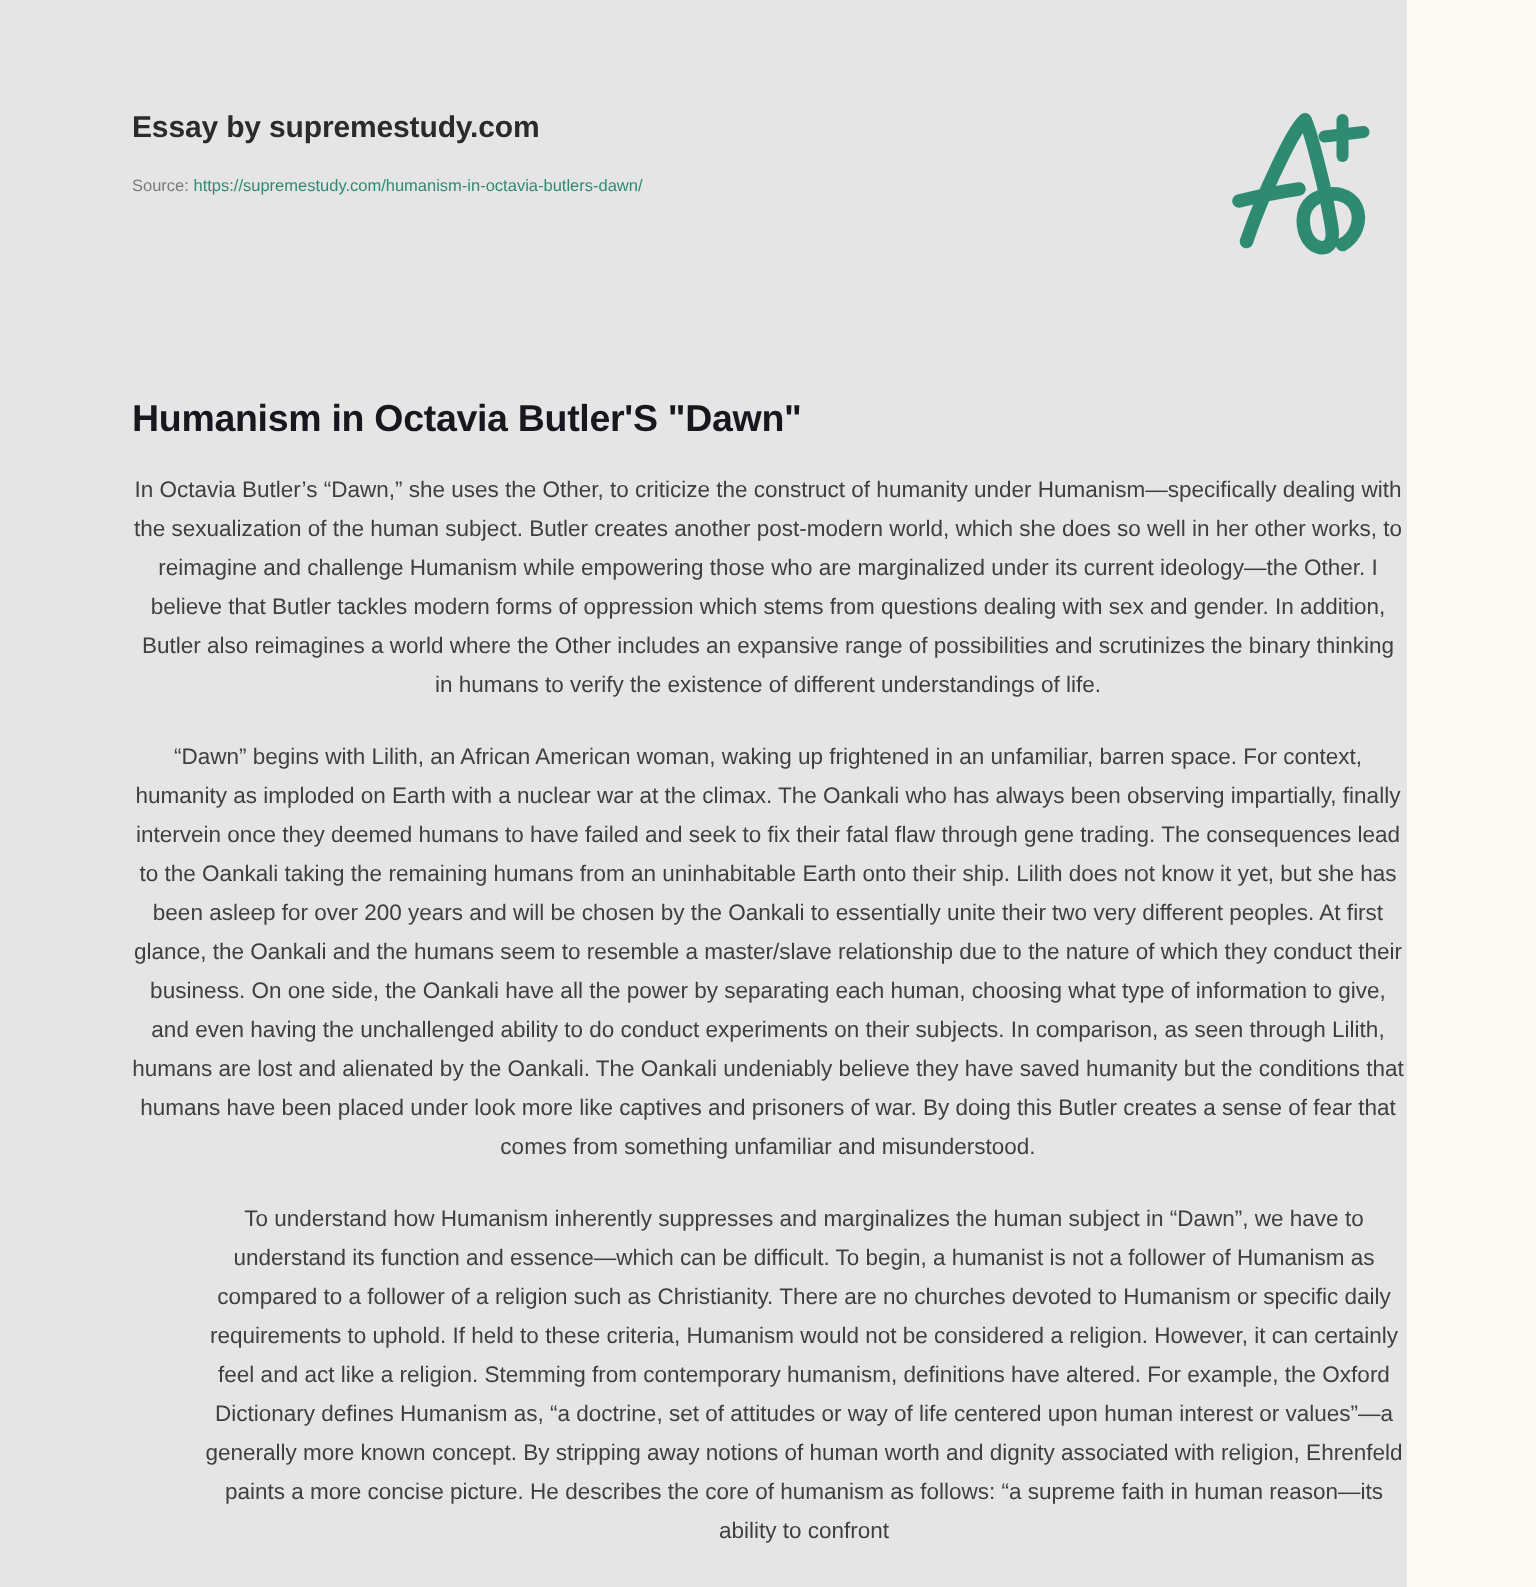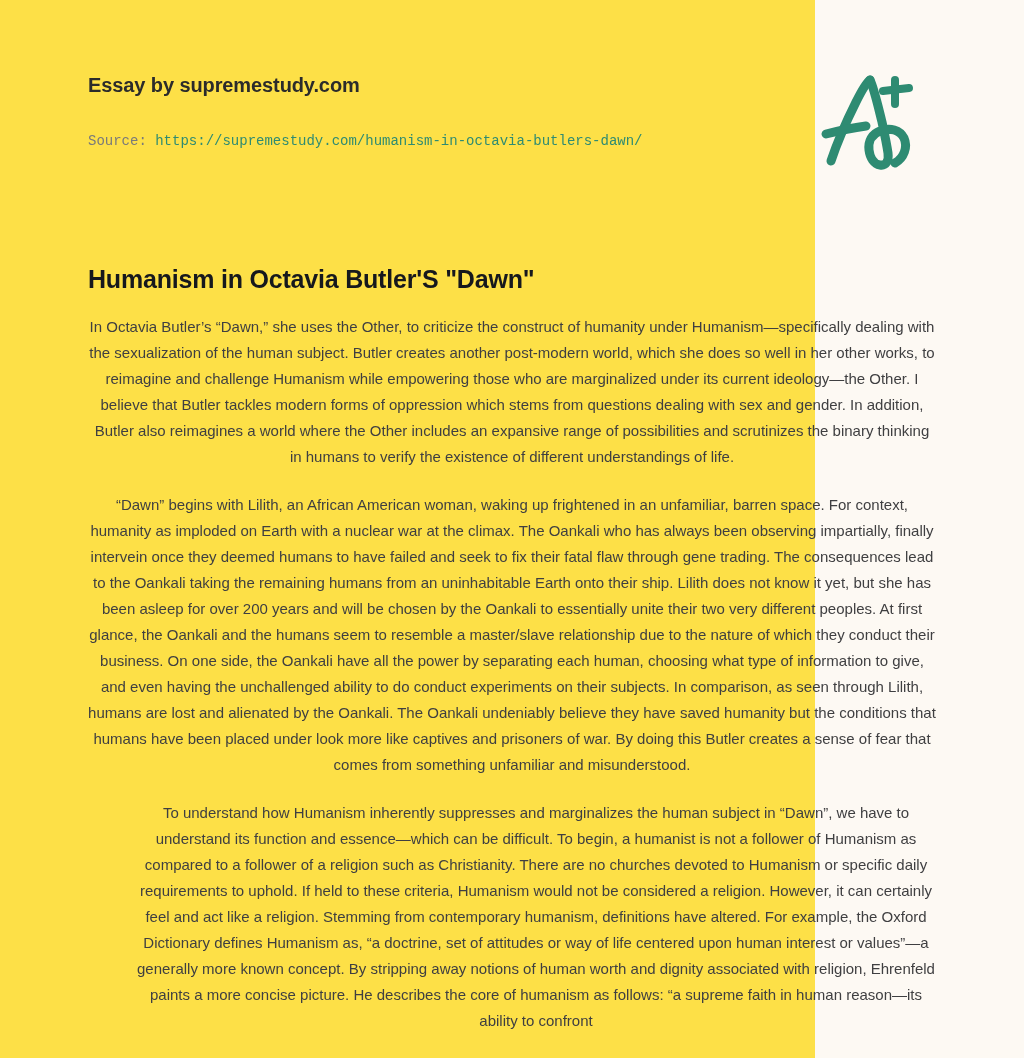--- a/index.html
+++ b/index.html
@@ -9,23 +9,23 @@
   body {
     width: 1024px;
     height: 1058px;
     background: #fdf9f3;
     font-family: "Liberation Sans", sans-serif;
     overflow: hidden;
   }
 
   .page {
     position: relative;
-    width: 815px;
+    width: 938px;
     height: 1058px;
-    background: #fde047;
+    background: #e5e5e5;
     box-sizing: border-box;
   }
 
   
   .header {
     position: absolute;
     left: 0;
     top: 0;
     width: 1024px;
     height: 200px;
@@ -38,25 +38,24 @@
     font-size: 20px;
     font-weight: bold;
     color: #2b2b2b;
     letter-spacing: -0.1px;
     white-space: nowrap;
   }
 
   .source-line {
     position: absolute;
     left: 88px;
-    top: 132px;
-    font-size: 14px;
+    top: 115px;
+    font-size: 11px;
     white-space: nowrap;
     line-height: 18px;
-    font-family: Liberation Mono, monospace;
   }
   .source-label {
     color: #7a7a7a;
   }
   .source-url {
     color: #2e8b72;
     text-decoration: none;
   }
 
   

